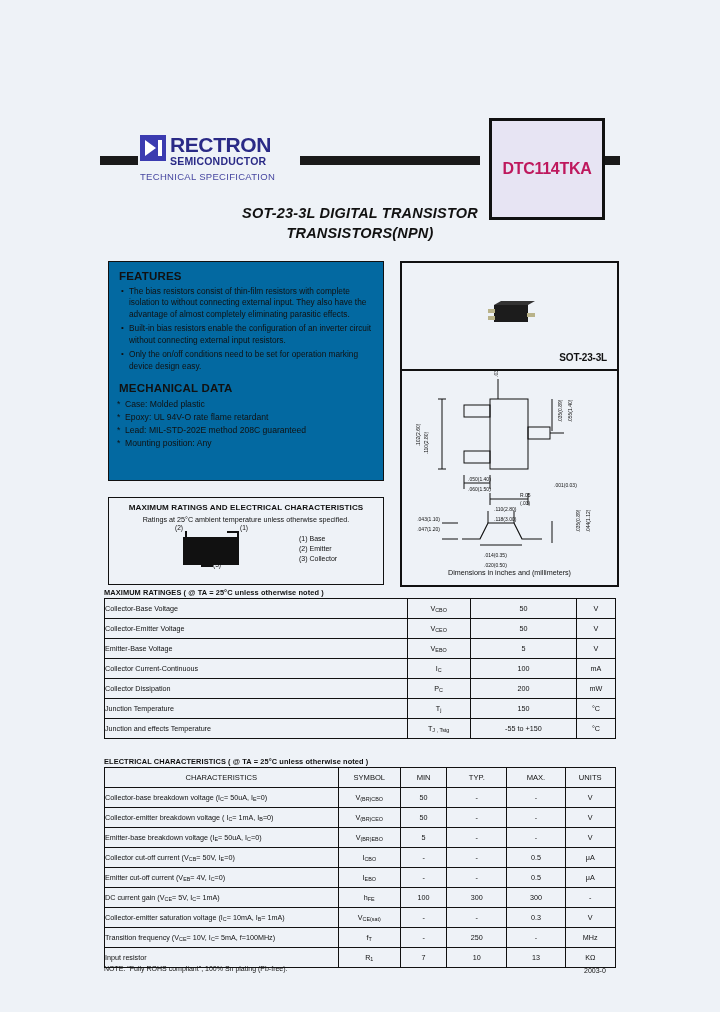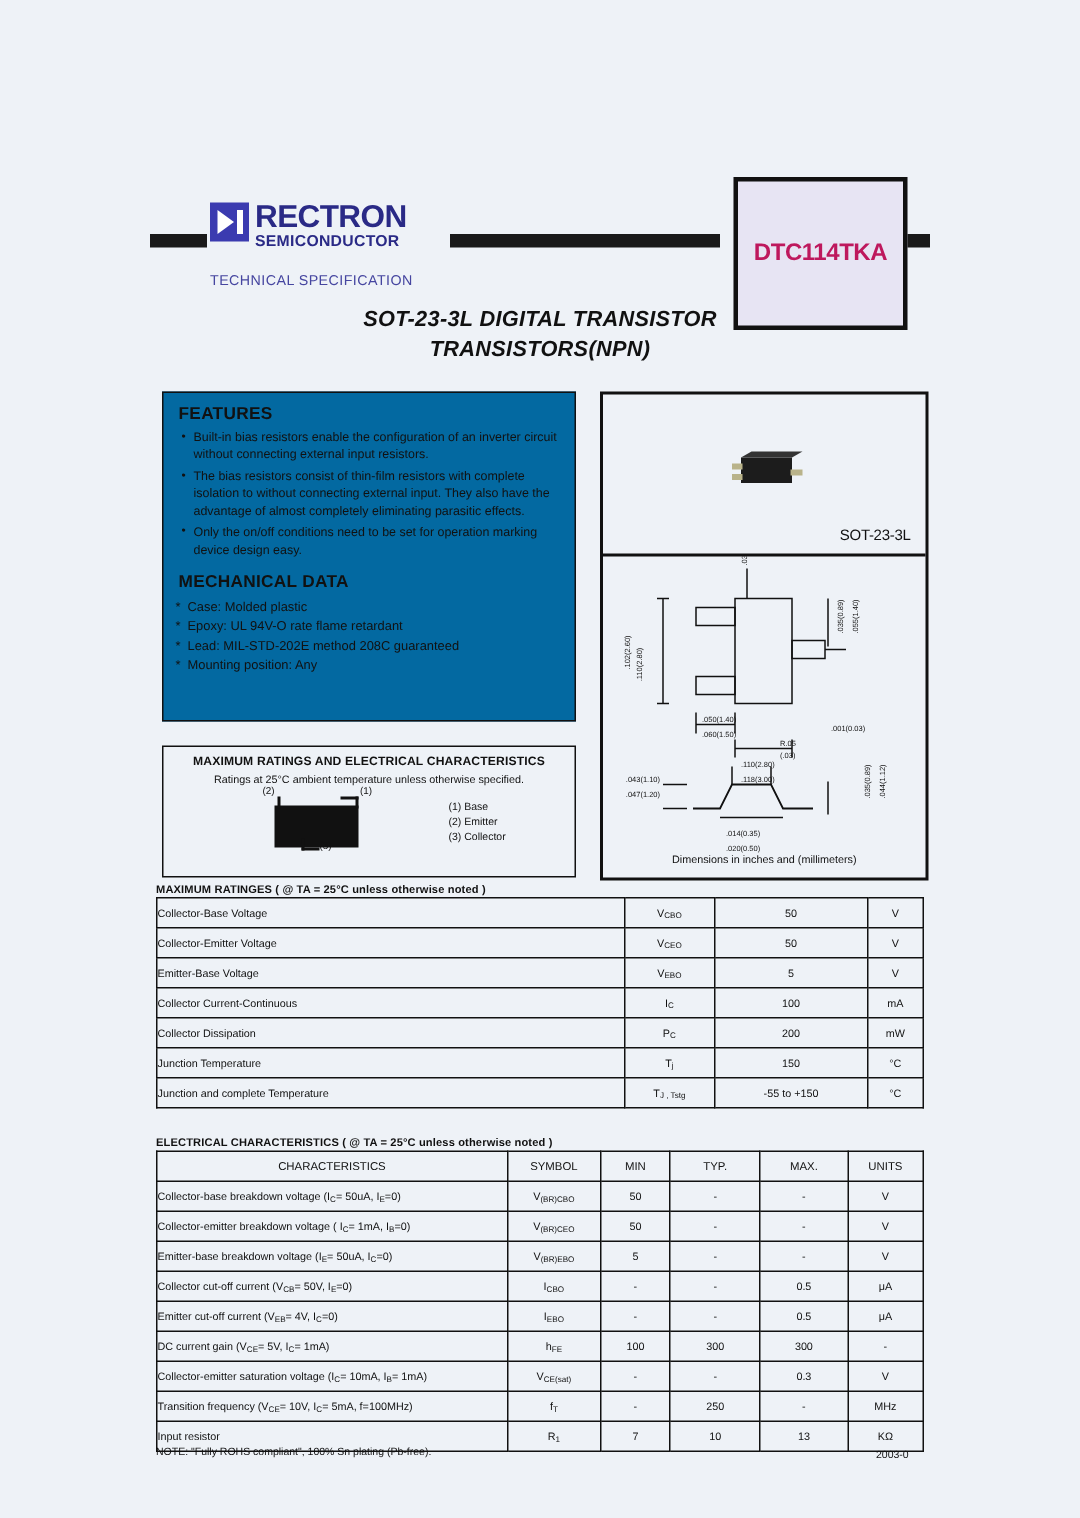--- a/index.html
+++ b/index.html
@@ -18,21 +18,21 @@
 
   .logo-block{position:absolute;left:140px;top:134px;width:180px;}
   .logo-row{display:flex;align-items:flex-start;gap:4px;}
   .logo-mark{width:26px;height:26px;background:#3b3bb0;position:relative;flex:0 0 auto;margin-top:1px;}
   .logo-mark .tri{position:absolute;left:5px;top:5px;width:0;height:0;
       border-top:8px solid transparent;border-bottom:8px solid transparent;border-left:11px solid #fff;}
   .logo-mark .bar{position:absolute;right:4px;top:5px;width:4px;height:16px;background:#fff;}
   .logo-text{line-height:1;}
   .logo-name{font-size:21px;font-weight:bold;color:#2a2a86;letter-spacing:-0.4px;font-family:"Liberation Sans",sans-serif;}
   .logo-sub{font-size:10.5px;font-weight:bold;color:#2a2a86;letter-spacing:0.2px;margin-top:1px;}
-  .logo-tag{font-size:9.5px;color:#4646a0;letter-spacing:0.3px;margin-top:15px;}
+  .logo-tag{font-size:9.5px;color:#4646a0;letter-spacing:0.3px;margin-top:4px;}
 
   .partbox{position:absolute;left:489px;top:118px;width:110px;height:96px;
       border:3px solid #111;background:#e7e4f3;display:flex;align-items:center;justify-content:center;}
   .partbox span{font-size:16px;font-weight:bold;color:#be185d;letter-spacing:-0.3px;}
 
   .title{position:absolute;left:0;top:204px;width:720px;text-align:center;}
   .title div{font-size:14.5px;font-weight:bold;font-style:italic;letter-spacing:0.2px;line-height:1.35;}
 
   
   .feat-box{position:absolute;left:108px;top:261px;width:274px;height:218px;border:1.5px solid #111;background:#0369a1;}
@@ -51,21 +51,21 @@
   .mr-sub{font-size:7.2px;text-align:center;margin-top:3px;}
   .mr-dia{position:relative;height:46px;margin-top:1px;}
   .chip{position:absolute;left:74px;top:12px;width:56px;height:28px;background:#111;}
   .lead{position:absolute;background:#111;}
   .pinlbl{position:absolute;font-size:6.6px;}
   .pinlist{position:absolute;left:190px;top:9px;font-size:7px;line-height:1.45;}
 
   
   .pkg-box{position:absolute;left:400px;top:261px;width:215px;height:322px;border:2px solid #111;background:#eef2f7;}
   .pkg-top{position:relative;height:106px;border-bottom:2px solid #111;}
-  .pkg-name{position:absolute;right:10px;bottom:6px;font-size:10px;font-weight:normal;letter-spacing:-0.2px;margin-left:21px;}
+  .pkg-name{position:absolute;right:10px;bottom:6px;font-size:10px;font-weight:bold;letter-spacing:-0.2px;margin-left:21px;}
   .pkg-bottom{position:relative;height:212px;}
   .dimnote{position:absolute;left:0;bottom:6px;width:100%;text-align:center;font-size:7.2px;}
 
   
   .tbl-cap{position:absolute;font-size:7.4px;font-weight:bold;letter-spacing:0.1px;}
   table.dt{position:absolute;border-collapse:collapse;background:#eef2f7;}
   table.dt td,table.dt th{border:1px solid #111;font-weight:normal;padding:0;height:19px;vertical-align:middle;}
   table.dt th{font-size:7.6px;text-align:center;}
   table.dt td{font-size:7.2px;}
   td.desc{text-align:left;padding-left:5px;}
@@ -102,22 +102,22 @@
   </div>
 
   <div class="title">
     <div>SOT-23-3L DIGITAL TRANSISTOR</div>
     <div>TRANSISTORS(NPN)</div>
   </div>
 
   <div class="feat-box">
     <div class="box-h">FEATURES</div>
     <ul class="bul">
+      <li>The bias resistors consist of thin-film resistors with complete isolation to without connecting external input. They also have the advantage of almost completely eliminating parasitic effects.</li>
       <li>Built-in bias resistors enable the configuration of an inverter circuit without connecting external input resistors.</li>
-      <li>The bias resistors consist of thin-film resistors with complete isolation to without connecting external input. They also have the advantage of almost completely eliminating parasitic effects.</li>
       <li>Only the on/off conditions need to be set for operation marking device design easy.</li>
     </ul>
     <div class="box-h mech-h">MECHANICAL DATA</div>
     <ul class="star">
       <li>Case: Molded plastic</li>
       <li>Epoxy: UL 94V-O rate flame retardant</li>
       <li>Lead: MIL-STD-202E method 208C guaranteed</li>
       <li>Mounting position: Any</li>
     </ul>
   </div>
@@ -239,21 +239,21 @@
           <td class="ctr">200</td>
           <td class="ctr">mW</td>
         </tr>
     <tr>
           <td class="desc">Junction Temperature</td>
           <td class="ctr"><span>T</span><span class="sub">j</span></td>
           <td class="ctr">150</td>
           <td class="ctr">°C</td>
         </tr>
     <tr>
-          <td class="desc">Junction and complete Temperature</td>
+          <td class="desc">Junction and effects Temperature</td>
           <td class="ctr"><span>T</span><span class="sub">J , Tstg</span></td>
           <td class="ctr">-55 to +150</td>
           <td class="ctr">°C</td>
         </tr>
   </tbody>
     </table>
 
   <div class="tbl-cap" style="left:104px;top:757px;">ELECTRICAL CHARACTERISTICS ( @ TA = 25°C unless otherwise noted )</div>
   <table class="dt" style="left:104px;top:767px;width:512px;padding-left:44px;">
     <tbody>

